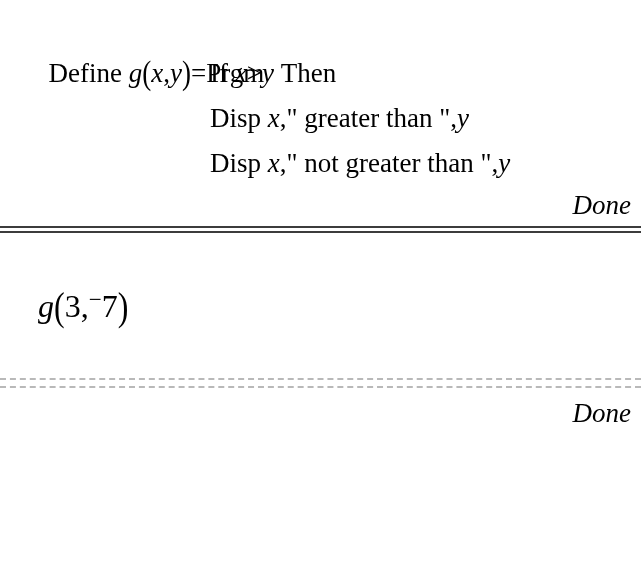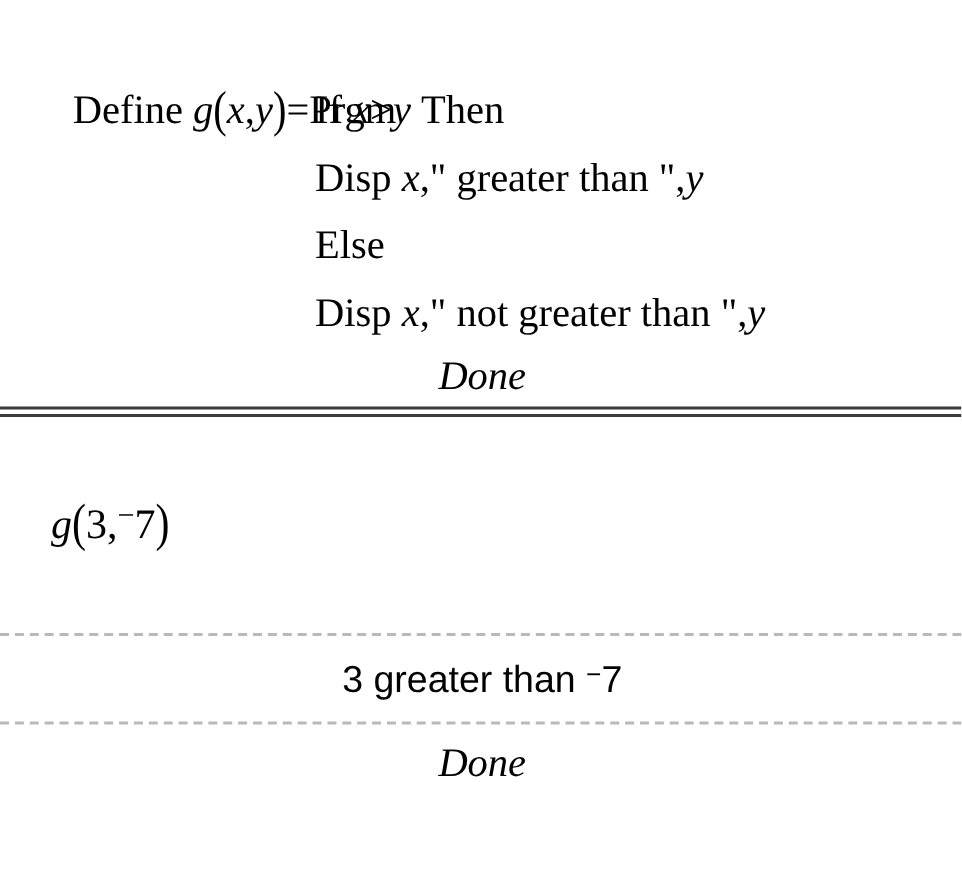--- a/index.html
+++ b/index.html
@@ -40,21 +40,21 @@
     padding-left: 202px;
   }
   .paren {
     display: inline-block;
     transform: scaleY(1.25);
     transform-origin: center;
   }
 
   
   .result-row {
-    text-align: center;
+    text-align: right;
     font-size: 27px;
     font-style: italic;
     padding: 2px 10px 4px 0;
     line-height: 34px;
     margin-left: 12px;
   }
   .result-row.sansres {
     font-style: normal;
     font-family: "Liberation Sans", sans-serif;
     font-size: 25px;
@@ -69,21 +69,21 @@
   }
   .hr-dashed {
     border: 0;
     border-top: 2px dashed #b9b9b9;
     margin: 6px 0 6px 0;
     width: 100%;
   }
 
   
   .entry-line {
-    font-size: 28px;
+    font-size: 32px;
     line-height: 40px;
     padding: 6px 0 0 6px;
     white-space: pre;
   }
   .sup-minus {
     vertical-align: 0.42em;
     font-size: 0.72em;
     letter-spacing: 0;
   }
   .sup-minus-sans {
@@ -100,42 +100,38 @@
   <div class="prgm-block">
 
     <div class="code-line">
       <span class="serif">Define&nbsp;</span><span class="serif ital">g</span><span class="serif paren">(</span><span class="serif ital">x</span><span class="serif">,</span><span class="serif ital">y</span><span class="serif paren">)</span><span class="serif">=Prgm</span>
     </div>
 
     <div class="code-line body"><span class="serif">If&nbsp;</span><span class="serif ital">x</span><span class="serif">&gt;</span><span class="serif ital">y</span><span class="serif">&nbsp;Then</span></div>
 
     <div class="code-line body"><span class="serif">Disp&nbsp;</span><span class="serif ital">x</span><span class="serif">," greater than ",</span><span class="serif ital">y</span></div>
 
-    <div class="code-line body"><span class="serif">Else</span></div>
 
     <div class="code-line body"><span class="serif">Disp&nbsp;</span><span class="serif ital">x</span><span class="serif">," not greater than ",</span><span class="serif ital">y</span></div>
 
 
 
   </div>
 
   <div class="result-row">Done</div>
 
   <hr class="hr-solid">
   <div style="height:3px"></div>
   <hr class="hr-solid">
 
   <div class="entry-line">
     <span class="serif ital">g</span><span class="serif paren">(</span><span class="serif">3,</span><span class="serif sup-minus">−</span><span class="serif">7</span><span class="serif paren">)</span>
   </div>
 
   <div class="spacer-sm"></div>
   <hr class="hr-dashed">
 
-  <div class="result-row sansres">
-    <span class="sans">3</span><span class="sans"> greater than </span><span class="sans sup-minus-sans">−</span><span class="sans">7</span>
-  </div>
 
   <hr class="hr-dashed">
 
   <div class="result-row">Done</div>
 
 </div>
 
 </body></html>

